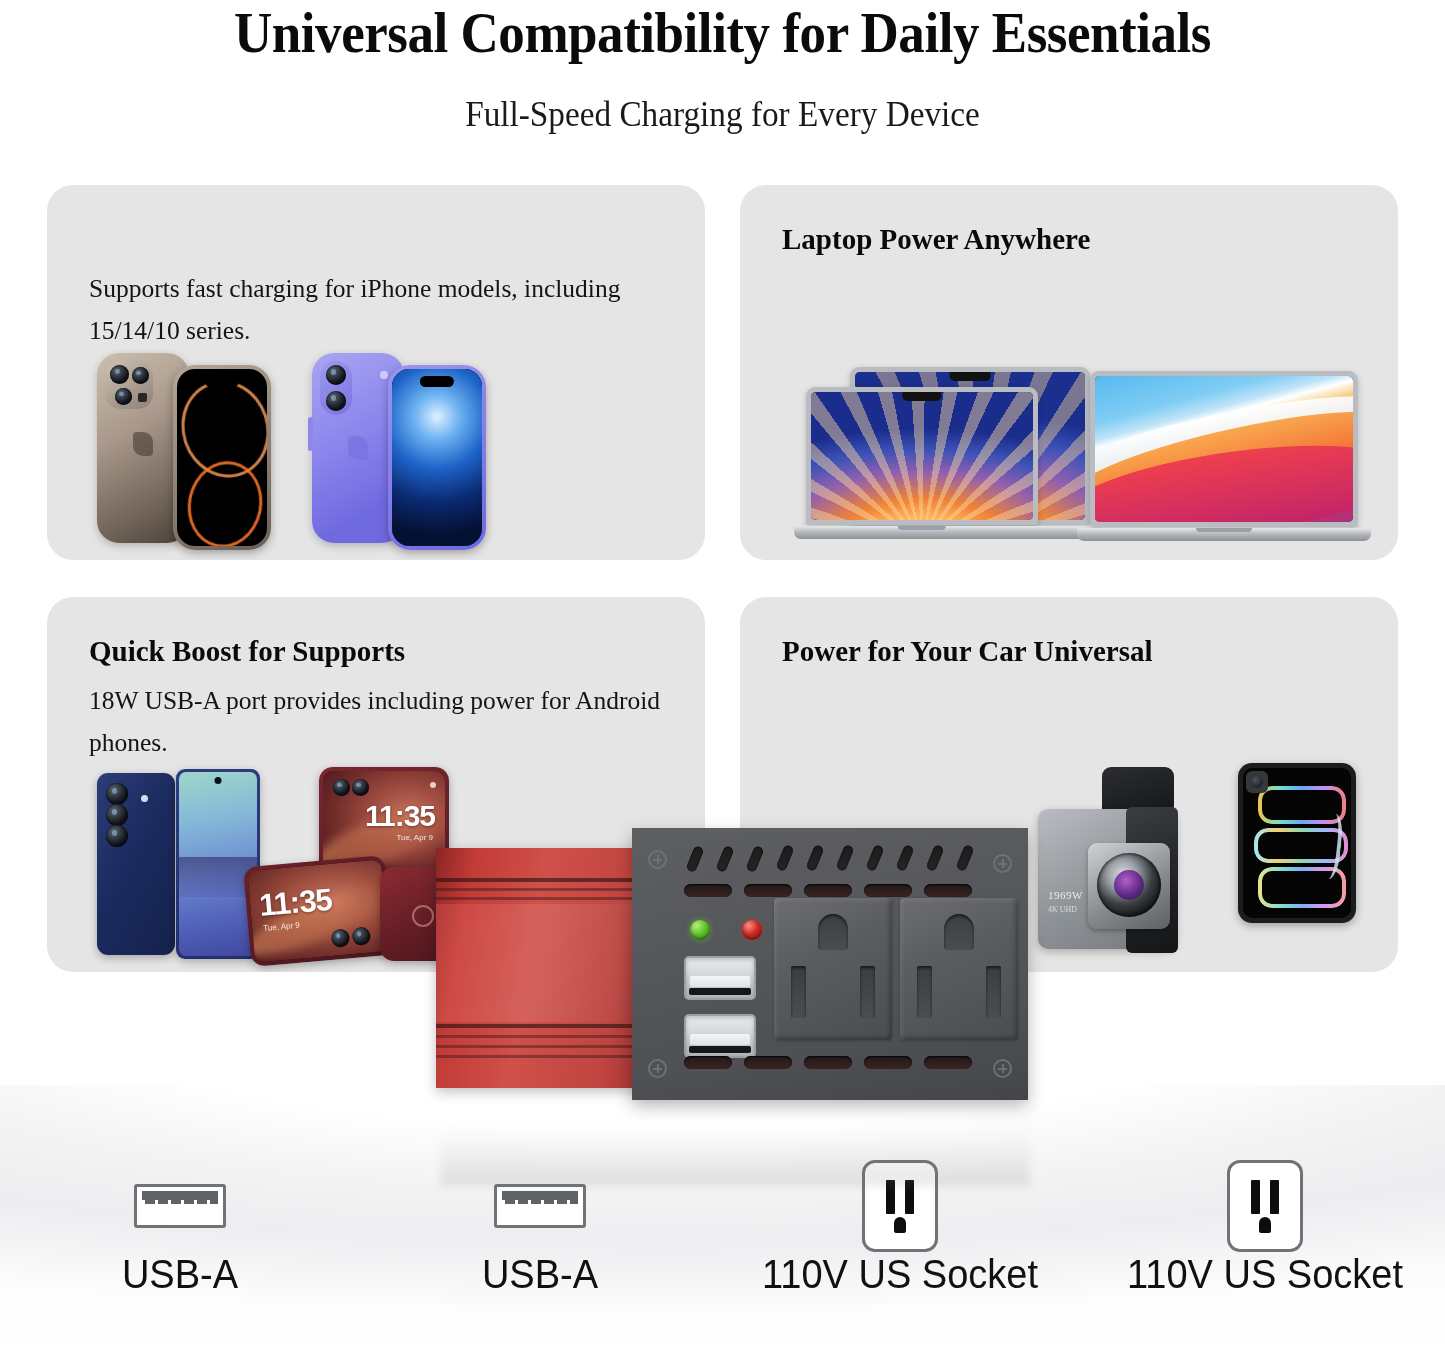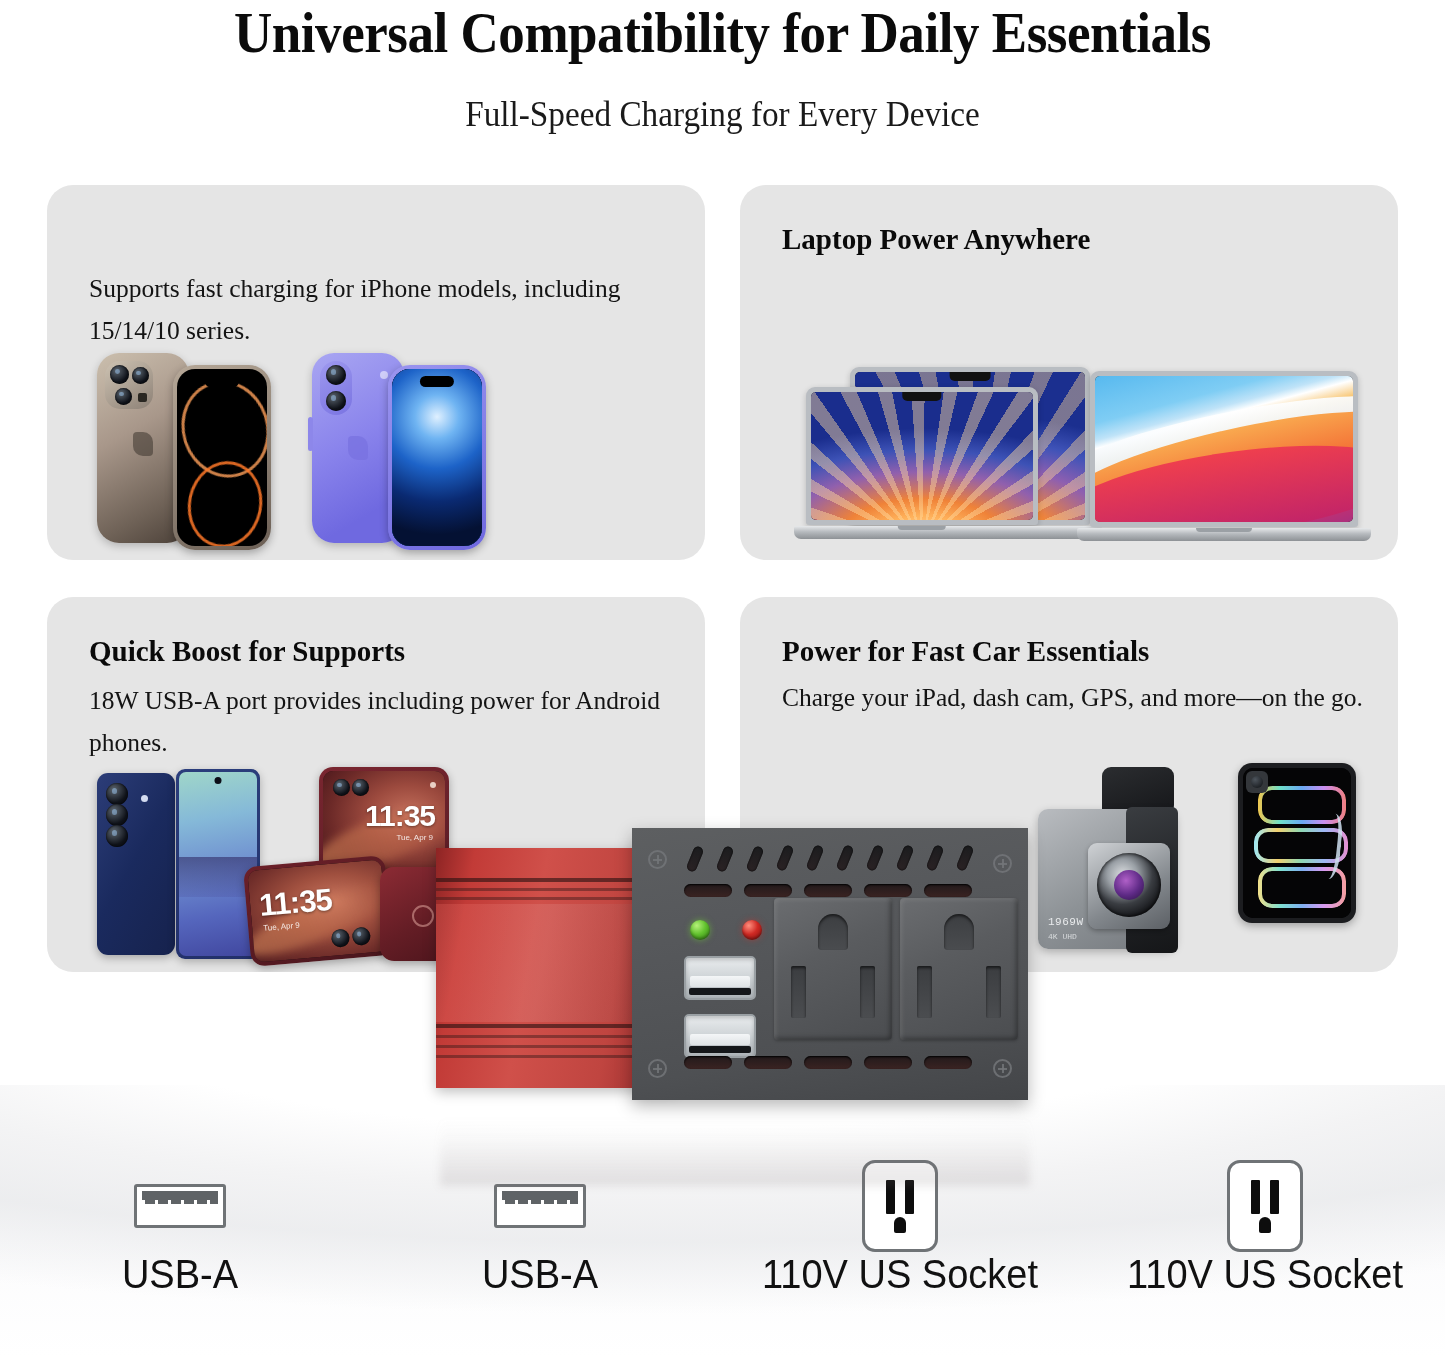--- a/index.html
+++ b/index.html
@@ -105,21 +105,21 @@
     position:absolute;color:rgba(255,255,255,.85);
     font-family:"Liberation Sans",sans-serif;
   }
 
   
   .dashbody{position:absolute;border-radius:10px;background:linear-gradient(150deg,#b9bcc0,#8d9296 55%,#74787d);box-shadow:0 3px 8px rgba(0,0,0,.25);}
   .dashtop{position:absolute;border-radius:9px 9px 14px 5px;background:linear-gradient(160deg,#2b2d30,#141518);}
   .dashlens-housing{position:absolute;border-radius:9px;background:linear-gradient(150deg,#cfd2d5,#83888d 60%,#5c6065);box-shadow:0 2px 5px rgba(0,0,0,.3);}
   .dashlens{position:absolute;border-radius:50%;background:radial-gradient(circle at 40% 34%,#d6d9dc 2%,#9aa0a6 26%,#3a3d42 52%,#121316 78%);box-shadow:inset 0 0 4px #000;}
   .dashlens::after{content:"";position:absolute;left:26%;top:26%;width:48%;height:48%;border-radius:50%;background:radial-gradient(circle at 40% 35%,#b060c8,#5e2a86 55%,#2a1340);}
-  .dashlabel{position:absolute;color:#e9ebed;font-family:Liberation Mono, monospace;margin-top:27px;}
+  .dashlabel{position:absolute;color:#e9ebed;font-family:Liberation Serif, serif;}
 
   .ipad{position:absolute;border-radius:14px;background:#1c1d20;padding:5px;box-sizing:border-box;box-shadow:0 3px 9px rgba(0,0,0,.3);}
   .ipad .iscr{position:absolute;inset:5px;border-radius:10px;overflow:hidden;background:#000;}
   .ipad .icam{position:absolute;left:8px;top:8px;width:22px;height:22px;border-radius:6px;background:#34373b;z-index:4;}
   .ipad .icam::after{content:"";position:absolute;left:5px;top:5px;width:12px;height:12px;border-radius:50%;background:radial-gradient(circle at 35% 30%,#4d545c,#0d0f12);}
 
   
   .product{position:absolute;left:432px;top:822px;width:600px;height:300px;}
 
   .inv-side{
@@ -422,22 +422,21 @@
                   background:linear-gradient(150deg,#8c2b34,#641d25 55%,#4a141b);">
         <div style="position:absolute;left:50%;top:52%;transform:translate(-50%,-50%);
                     width:22px;height:22px;border-radius:50%;
                     border:2px solid rgba(235,180,170,.5);box-sizing:border-box;"></div>
       </div>
 
     </div>
   </div>
 
   <div class="card c4">
-    <h3>Power for Fast Car Essentials</h3>
-    <div class="body">Charge your iPad, dash cam, GPS, and more—on the go.</div>
+    <h3>Power for Your Car Universal</h3>
     <div class="media">
 
       <div style="position:absolute;left:290px;top:10px;width:200px;height:195px;">
         <div class="dashtop" style="left:72px;top:0px;width:72px;height:52px;"></div>
         <div class="dashbody" style="left:8px;top:42px;width:138px;height:140px;"></div>
         <div style="position:absolute;left:96px;top:40px;width:52px;height:146px;border-radius:6px;
                     background:linear-gradient(160deg,#3a3d41,#202225 60%,#151618);"></div>
         <div class="dashlens-housing" style="left:58px;top:76px;width:82px;height:86px;">
           <div class="dashlens" style="left:9px;top:10px;width:64px;height:64px;"></div>
         </div>

